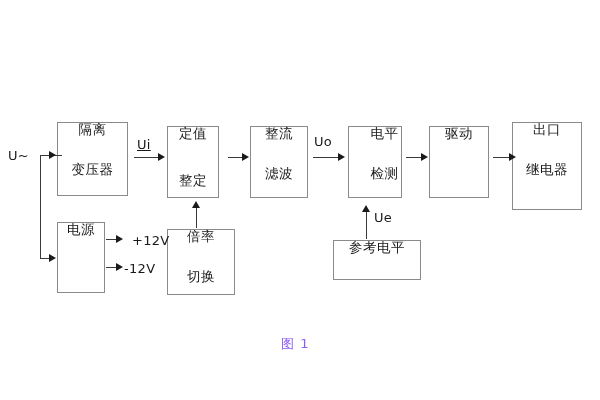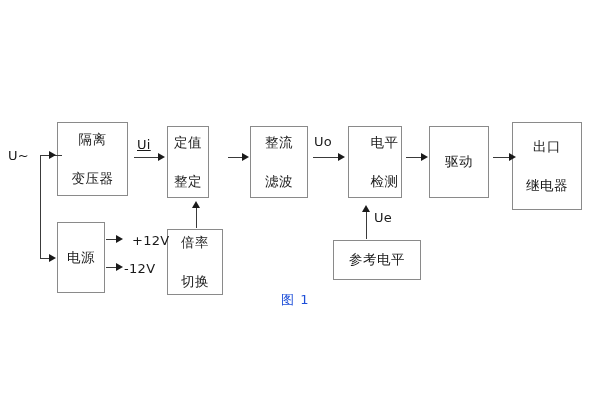--- a/index.html
+++ b/index.html
@@ -23,21 +23,20 @@
 
   
   .block {
     position: absolute;
     box-sizing: border-box;
     border: 1.6px solid #8a8a8a;
     background: #ffffff;
     display: flex;
     flex-direction: column;
     align-items: center;
-    justify-content: center;
     color: #1a1a1a;
     font-size: 13.5px;
     line-height: 1.0;
   }
   .block .line {
     display: block;
     white-space: nowrap;
     letter-spacing: 0.5px;
   }
   .block .line + .line {
@@ -77,36 +76,37 @@
     width: 0; height: 0;
     border-left: 4.2px solid transparent;
     border-right: 4.2px solid transparent;
     border-bottom: 7px solid #1a1a1a;
   }
 
   
   #figure-caption {
     position: absolute;
     font-size: 13px;
-    color: #1d4ed8;
+    color: #8b5cf6;
     white-space: nowrap;
     letter-spacing: 1px;
+    margin-top: 44px;
   }
 </style>
 </head>
 <body>
 
 <div id="diagram-root">
 
   <div class="block" style="left:57px; top:122px; width:71px; height:74px;">
     <span class="line">隔离</span>
     <span class="line">变压器</span>
   </div>
 
-  <div class="block" style="left:167px; top:126px; width:42px; height:72px;">
+  <div class="block" style="left:167px; top:126px; width:52px; height:72px;gap:7px;">
     <span class="line">定值</span>
     <span class="line">整定</span>
   </div>
 
   <div class="block" style="left:250px; top:126px; width:58px; height:72px;">
     <span class="line">整流</span>
     <span class="line">滤波</span>
   </div>
 
   <div class="block" style="left:348px; top:126px; width:54px; height:72px;padding-left:19px;">
@@ -120,21 +120,21 @@
 
   <div class="block" style="left:512px; top:122px; width:70px; height:88px;">
     <span class="line">出口</span>
     <span class="line">继电器</span>
   </div>
 
   <div class="block" style="left:57px; top:222px; width:48px; height:71px;">
     <span class="line">电源</span>
   </div>
 
-  <div class="block" style="left:167px; top:229px; width:56px; height:66px;">
+  <div class="block" style="left:167px; top:229px; width:68px; height:66px;">
     <span class="line">倍率</span>
     <span class="line">切换</span>
   </div>
 
   <div class="block" style="left:333px; top:240px; width:88px; height:40px;">
     <span class="line">参考电平</span>
   </div>
 
   <div class="sig-label" style="left:8px; top:148px;">U~</div>
 

